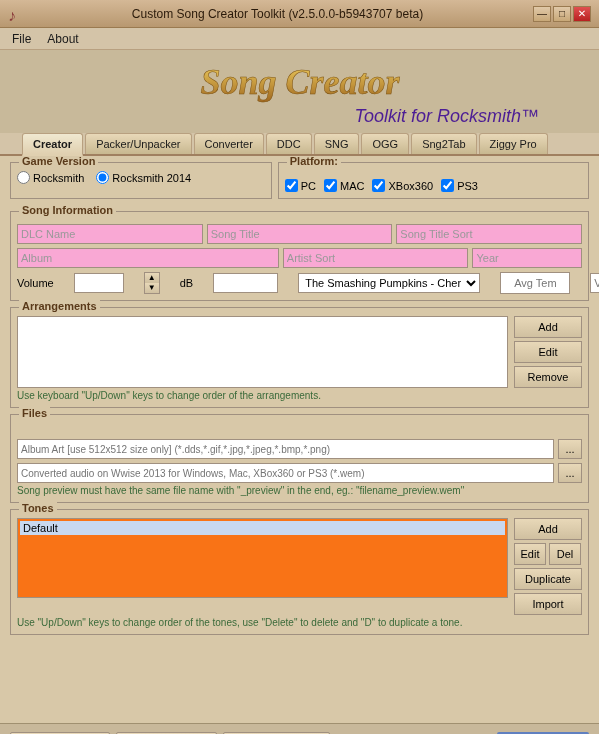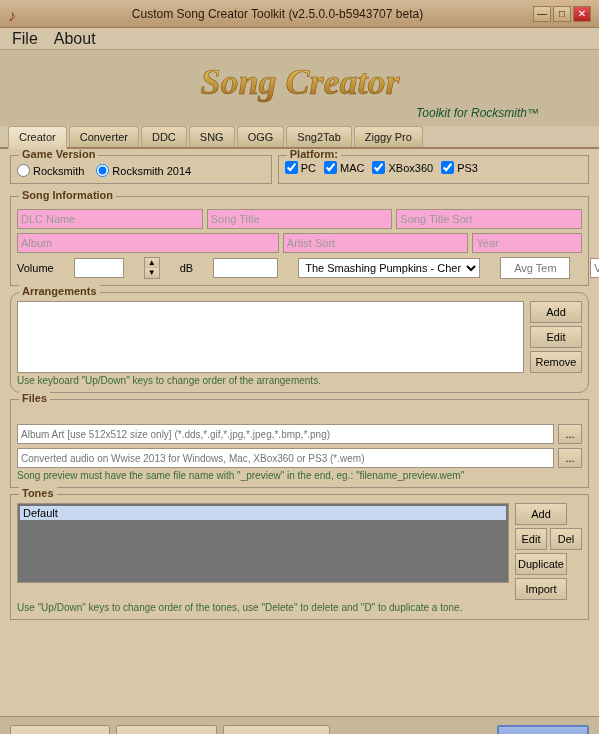--- a/index.html
+++ b/index.html
@@ -56,36 +56,36 @@
     .menu-bar {
       background: #d4c4a8;
       height: 22px;
       display: flex;
       align-items: center;
       padding: 0 4px;
       border-bottom: 1px solid #b8a080;
     }
     .menu-item {
       padding: 2px 8px;
-      font-size: 16px;
+      font-size: 12px;
       color: #1a1a1a;
       cursor: pointer;
     }
     .logo-area {
       background: #c8b99a;
       text-align: center;
       padding: 6px 0 2px 1px;
     }
     .logo-svg {
       display: block;
       margin: 0 auto;
     }
     .toolkit-subtitle {
-      font-size: 12px;
-      color: #14532d;
+      font-size: 18px;
+      color: #4c1d95;
       text-align: right;
       padding-right: 60px;
       margin-top: -2px;
       margin-bottom: 4px;
       font-style: italic;
     }
     .tabs {
       display: flex;
       background: #d4c4a8;
       padding: 0 8px;
@@ -98,23 +98,24 @@
       border: 1px solid #b8a080;
       border-bottom: none;
       background: linear-gradient(to bottom, #e8d8b8, #c8b890);
       cursor: pointer;
       color: #1a1a1a;
       border-radius: 3px 3px 0 0;
     }
     .tab.active {
       background: linear-gradient(to bottom, #f0e8d0, #e0d0b0);
       border-bottom: 2px solid #e0d0b0;
-      font-weight: normal;
+      font-weight: bold;
       margin-bottom: -2px;
       z-index: 1;
+      margin-left: 14px;
     }
     .main-content {
       background: #d8c8a8;
       padding: 6px 10px;
       height: calc(734px - 28px - 22px - 85px - 32px);
       overflow: hidden;
     }
     .group-box {
       border: 1px solid #a09080;
       margin-bottom: 6px;
@@ -251,21 +252,21 @@
       background: white;
       height: 72px;
       overflow-y: auto;
     }
     .arr-buttons {
       display: flex;
       flex-direction: column;
       gap: 3px;
     }
     .side-btn {
-      width: 52px;
+      width: 68px;
       height: 22px;
       border: 1px solid #a09080;
       background: linear-gradient(to bottom, #e8d8b8, #d0c0a0);
       font-size: 11px;
       cursor: pointer;
       text-align: center;
     }
     .hint-text {
       font-size: 10px;
       color: #3a6a3a;
@@ -295,21 +296,21 @@
       cursor: pointer;
       text-align: center;
     }
     .tones-area {
       display: flex;
       gap: 6px;
     }
     .tones-list {
       flex: 1;
       border: 1px solid #a09080;
-      background: #737373;
+      background: #f97316;
       height: 80px;
       overflow-y: auto;
       padding: 2px;
     }
     .tones-list-item {
       font-size: 11px;
       padding: 1px 3px;
       background: #c8d8f0;
     }
     .tones-buttons {
@@ -382,20 +383,21 @@
         <stop offset="100%" style="stop-color:#a06820;stop-opacity:1"></stop>
       </linearGradient>
     </defs>
     <text x="160" y="38" text-anchor="middle" font-family="Georgia, serif" font-size="36" font-style="italic" font-weight="bold" fill="url(#goldGrad)" stroke="#7a5010" stroke-width="0.5">Song Creator</text>
   </svg>
   <div class="toolkit-subtitle">Toolkit for Rocksmith™</div>
 </div>
 
 <div class="tabs">
   <div class="tab active">Creator</div>
+  <div class="tab">Packer/Unpacker</div>
   <div class="tab">Converter</div>
   <div class="tab">DDC</div>
   <div class="tab">SNG</div>
   <div class="tab">OGG</div>
   <div class="tab">Sng2Tab</div>
   <div class="tab">Ziggy Pro</div>
 </div>
 
 <div class="main-content">
 
@@ -406,21 +408,21 @@
         <label class="radio-item">
           <input type="radio" name="gameversion" style="">
           <span>Rocksmith</span>
         </label>
         <label class="radio-item">
           <input type="radio" name="gameversion" checked="" style="">
           <span>Rocksmith 2014</span>
         </label>
       </div>
     </div>
-    <div class="group-box" style="flex:1.2; padding-top:5px;">
+    <div class="group-box" style="flex:1.2; padding-top:16px;">
       <span class="group-label">Platform:</span>
       <div class="platform-group">
         <label class="platform-item">
           <input type="checkbox" checked="" style="">
           <span>PC</span>
         </label>
         <label class="platform-item">
           <input type="checkbox" checked="" style="">
           <span>MAC</span>
         </label>
@@ -458,21 +460,21 @@
       <span class="db-label">dB</span>
       <input type="text" class="beats-input" style="">
       <select class="artist-select">
         <option>The Smashing Pumpkins - Cher</option>
       </select>
       <input type="text" class="tempo-input" placeholder="Avg Tempo" style="">
       <input type="text" class="version-input" placeholder="Version" style="">
     </div>
   </div>
 
-  <div class="group-box" style="padding-top:8px;border-radius:10px;">
+  <div class="group-box" style="padding-top:8px;">
     <span class="group-label">Arrangements</span>
     <div class="arrangements-area">
       <div class="arr-list"></div>
       <div class="arr-buttons">
         <button class="side-btn">Add</button>
         <button class="side-btn">Edit</button>
         <button class="side-btn">Remove</button>
       </div>
     </div>
     <div class="hint-text">Use keyboard "Up/Down" keys to change order of the arrangements.</div>

